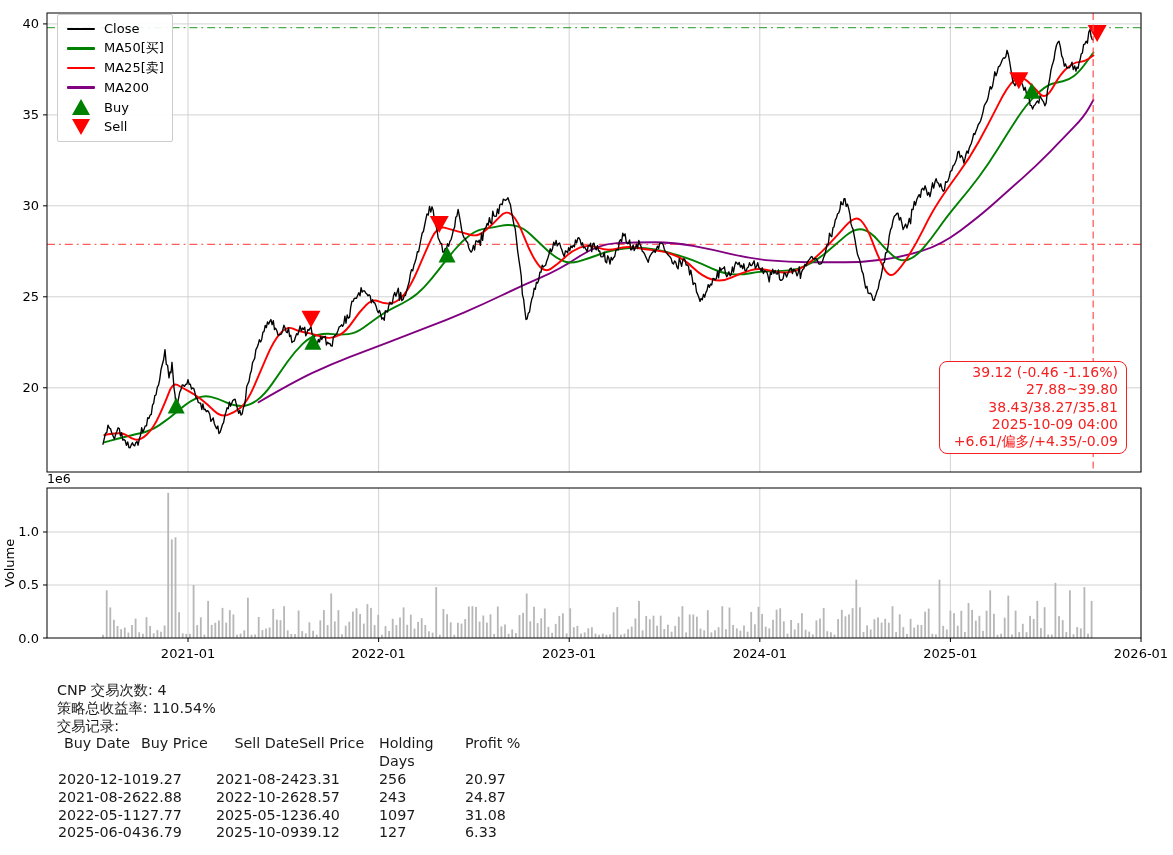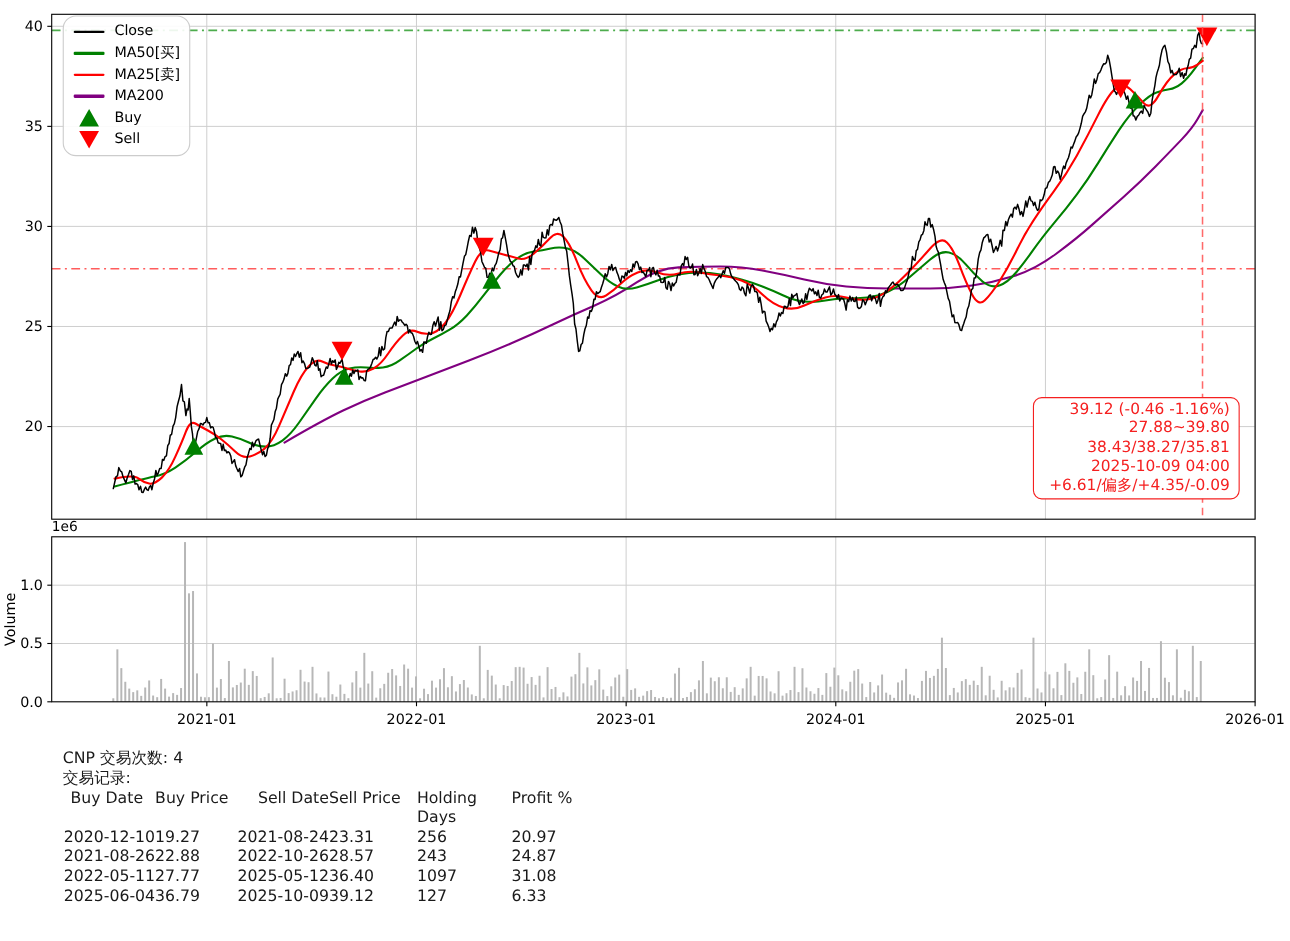--- a/index.html
+++ b/index.html
@@ -1,20 +1,20 @@
 <!DOCTYPE html>
 <html><head>
 <meta charset="utf-8">
 <style>
   html,body{margin:0;padding:0;background:#fff;}
   .fig{position:relative;width:1173px;height:855px;background:#fff;overflow:hidden;
        font-family:"DejaVu Sans","Liberation Sans",sans-serif;}
   svg text{font-family:"DejaVu Sans","Liberation Sans",sans-serif;}
   .legend{position:absolute;left:57px;top:14px;width:116px;box-sizing:border-box;
-          background:rgba(255,255,255,.9);border:1px solid #cccccc;border-radius:12px;
+          background:rgba(255,255,255,.9);border:1px solid #cccccc;border-radius:2px;
           padding:4px 8px 4px 7px;font-size:13px;color:#000;}
   .legend-item{display:flex;align-items:center;height:19.6px;}
   .legend-swatch{width:32px;display:flex;justify-content:center;align-items:center;margin-right:7px;flex:0 0 32px;}
   .legend-line{width:28px;height:2.6px;border-radius:1px;}
   .ann{position:absolute;left:939px;top:361px;width:188px;box-sizing:border-box;
        background:#fff;border:1.5px solid;border-radius:8px;padding:2px 8px 3px 8px;
        text-align:right;font-size:14px;line-height:17.3px;white-space:nowrap;}
   .textblock{position:absolute;left:57px;top:682px;font-size:14.3px;line-height:17.8px;color:#1a1a1a;}
   .trow{display:grid;grid-template-columns:84px 68px 6px 84px 80px 86px 64px;}
   .cL{text-align:right;} .cR{} .cI{text-align:left;padding-left:7px;}
@@ -421,20 +421,21 @@
   <div class="ann" id="annotation" style="color: rgb(245, 32, 32); border-color: rgb(245, 32, 32);">
       <div>39.12 (-0.46 -1.16%)</div>
       <div>27.88~39.80</div>
       <div>38.43/38.27/35.81</div>
       <div>2025-10-09 04:00</div>
       <div>+6.61/偏多/+4.35/-0.09</div>
     </div>
 
   <div class="textblock">
     <div>CNP 交易次数: 4</div>
+    <div>策略总收益率: 110.54%</div>
     <div>交易记录:</div>
     <div id="trades">
         <div class="trow">
           <span class="cI">Buy Date</span>
           <span class="cR">Buy Price</span>
           <span class="cL"></span>
           <span class="cL">Sell Date</span>
           <span class="cR">Sell Price</span>
           <span class="cR">Holding Days</span>
           <span class="cR">Profit %</span>

